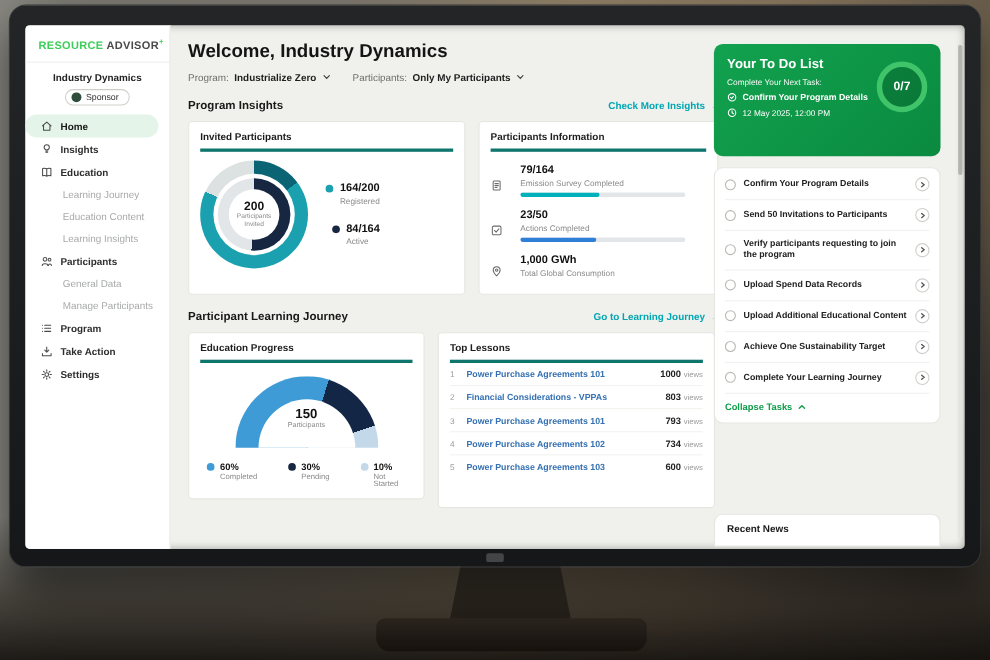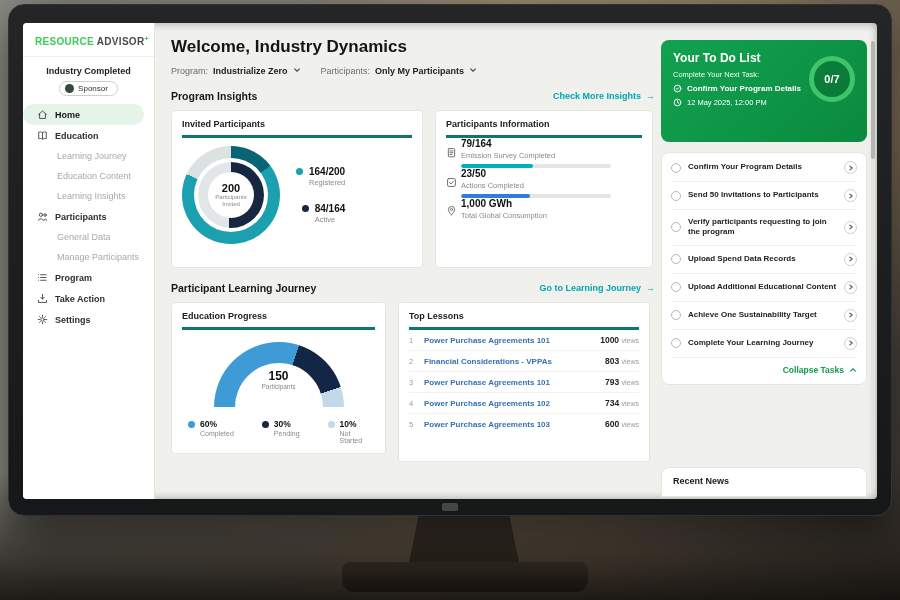--- a/index.html
+++ b/index.html
@@ -72,21 +72,21 @@
     display:flex; flex-direction:column; align-items:center; justify-content:center; text-align:center; }
   .donut-hole .v { font-size:11px; font-weight:bold; color:#111; }
   .donut-hole .l { font-size:6px; color:#8a8a8a; line-height:1.2; }
   .legend { display:flex; flex-direction:column; gap:16px; margin-left:16px;align-items:flex-end; }
   .leg-item { display:flex; align-items:flex-start; gap:6px; }
   .dot { width:7px; height:7px; border-radius:50%; margin-top:2px; flex:0 0 7px; }
   .leg-item .v { font-size:10px; font-weight:bold; color:#111; }
   .leg-item .l { font-size:7.5px; color:#8a8a8a; margin-top:1px; }
 
   .card-info { width:218px; height:158px; }
-  .info-row { display:flex; gap:4px; align-items:center; }
+  .info-row { display:flex; gap:16px; margin-top:11px; align-items:flex-end; }
   .info-ic svg { width:11px; height:11px; stroke:#6b6b6b; fill:none; stroke-width:1.2; stroke-linecap:round; stroke-linejoin:round; }
   .info-col .v { font-size:10px; font-weight:bold; color:#111; }
   .info-col .l { font-size:7.5px; color:#8a8a8a; margin:2px 0 4px; }
   .bar { width:150px; height:4px; background:#e2e6e9; border-radius:2px; overflow:hidden; }
   .bar-fill { height:4px; border-radius:2px; }
 
   .card-gauge { width:215px; height:152px; }
   .gauge-wrap { position:relative; width:130px; height:65px; margin:12px auto 0; overflow:hidden; }
   .gauge-fill { position:absolute; width:130px; height:130px; border-radius:50%; }
   .gauge-hole { position:absolute; left:21px; top:21px; width:88px; height:88px; border-radius:50%; background:#fff; }
@@ -100,40 +100,40 @@
 
   .card-lessons { width:252px; height:160px; }
   .lesson-row { display:flex; align-items:center; gap:7px; padding:5px 0; border-bottom:1px solid #f2f2ef; }
   .lesson-row:last-child { border-bottom:none; }
   .lesson-rank { font-size:7.5px; color:#9a9a9a; width:8px; }
   .lesson-title { flex:1; font-size:8px; color:#3470b2; font-weight:bold; cursor:pointer; }
   .lesson-views { font-size:8.5px; font-weight:bold; color:#222; }
   .lesson-views span { font-size:7px; color:#9a9a9a; font-weight:normal; }
 
   
-  .todo-col { position:absolute; right:10px; width:206px; top:0; bottom:0; padding-top:17px; }
+  .todo-col { position:absolute; right:22px; width:206px; top:0; bottom:0; padding-top:17px; }
   .todo-green { position:relative; background:linear-gradient(135deg,#12a24f,#0a8a3f); border-radius:8px;
     color:#fff; padding:11px 12px 10px; height:102px; }
   .todo-green .t { font-size:12px; font-weight:bold; }
   .todo-green .st { font-size:7.5px; margin-top:5px; opacity:.95; }
   .tg-row { display:flex; align-items:center; gap:5px; margin-top:5px; font-size:8px; font-weight:bold; }
   .tg-row svg { width:9px; height:9px; stroke:#fff; fill:none; stroke-width:1.3; stroke-linecap:round; }
   .tg-due { font-weight:normal; font-size:7.5px; }
   .ring { position:absolute; right:12px; top:16px; width:46px; height:46px; border-radius:50%;
     border:5px solid #3fc46a; background:rgba(0,0,0,0.15); display:flex; align-items:center; justify-content:center;
     font-size:11px; font-weight:bold; }
   .todo-card { background:#fff; border:1px solid #e6e6e1; border-radius:8px; margin-top:10px; padding:1px 9px; }
   .task { display:flex; align-items:center; gap:7px; padding:7px 0; border-bottom:1px solid #f1f1ee; }
   .task:last-of-type { border-bottom:none; }
   .task-check { width:10px; height:10px; border:1px solid #b9b9b4; border-radius:50%; flex:0 0 10px; cursor:pointer; }
   .task-label { flex:1; font-size:8px; font-weight:bold; color:#222; line-height:1.3; }
   .task-go { width:13px; height:13px; flex:0 0 13px; border:1px solid #cfcfca; border-radius:50%;
     display:flex; align-items:center; justify-content:center; cursor:pointer; }
   .task-go svg { width:6px; height:6px; stroke:#555; fill:none; stroke-width:1.6; stroke-linecap:round; }
-  .collapse { display:flex; justify-content:flex-end; align-items:center; gap:5px; padding:7px 0 8px;
+  .collapse { display:flex; justify-content:flex-start; align-items:center; gap:5px; padding:7px 0 8px;
     font-size:8.5px; font-weight:bold; color:#0f9d4a; cursor:pointer; }
   .collapse svg { width:8px; height:8px; stroke:#0f9d4a; fill:none; stroke-width:1.5; stroke-linecap:round; }
   .news-card { position:absolute; left:0; right:0; bottom:2px; background:#fff; border:1px solid #e6e6e1;
     border-radius:8px 8px 0 0; padding:8px 11px 10px; font-size:9px; font-weight:bold; color:#191919; }
 
   .scrollbar { position:absolute; right:2px; top:16px; bottom:10px; width:4px; background:#e3e3df; border-radius:2px; }
   .scroll-thumb { position:absolute; top:2px; width:4px; height:118px; background:#b5b5b0; border-radius:2px; cursor:pointer; }
 </style>
 </head>
 <body>
@@ -145,33 +145,42 @@
   <div class="monitor">
     <div class="bezel-logo"></div>
 
     <div class="screen">
 
       <div class="sidebar">
         <div class="logo">
           <span class="g">RESOURCE</span>
           <span class="d">ADVISOR</span><span class="plus">+</span>
         </div>
-        <div class="org">Industry Completed</div>
+        <div class="org">Industry Dynamics</div>
         <div class="sponsor">
           <span class="s-ic"></span>
           <span>Sponsor</span>
         </div>
         <ul class="nav">
           <li class="active">
             <span class="ic">
                 <svg viewBox="0 0 14 14">
                   <path d="M2 7 L7 2.5 L12 7 M3.3 6.2 V12 h7.4 V6.2"></path>
                 </svg>
               </span>
             <span>Home</span>
+          </li>
+          <li>
+            <span class="ic">
+                <svg viewBox="0 0 14 14">
+                  <circle cx="7" cy="5" r="3"></circle>
+                  <path d="M5.7 9.2 h2.6 M5.9 10.8 h2.2"></path>
+                </svg>
+              </span>
+            <span>Insights</span>
           </li>
           <li>
             <span class="ic">
                 <svg viewBox="0 0 14 14">
                   <path d="M7 3.2 C5.6 2.3 3.6 2.3 2.2 2.8 V11.2 C3.6 10.7 5.6 10.7 7 11.6 C8.4 10.7 10.4 10.7 11.8 11.2 V2.8 C10.4 2.3 8.4 2.3 7 3.2 Z M7 3.2 V11.6"></path>
                 </svg>
               </span>
             <span>Education</span>
           </li>
           <li class="sub">

